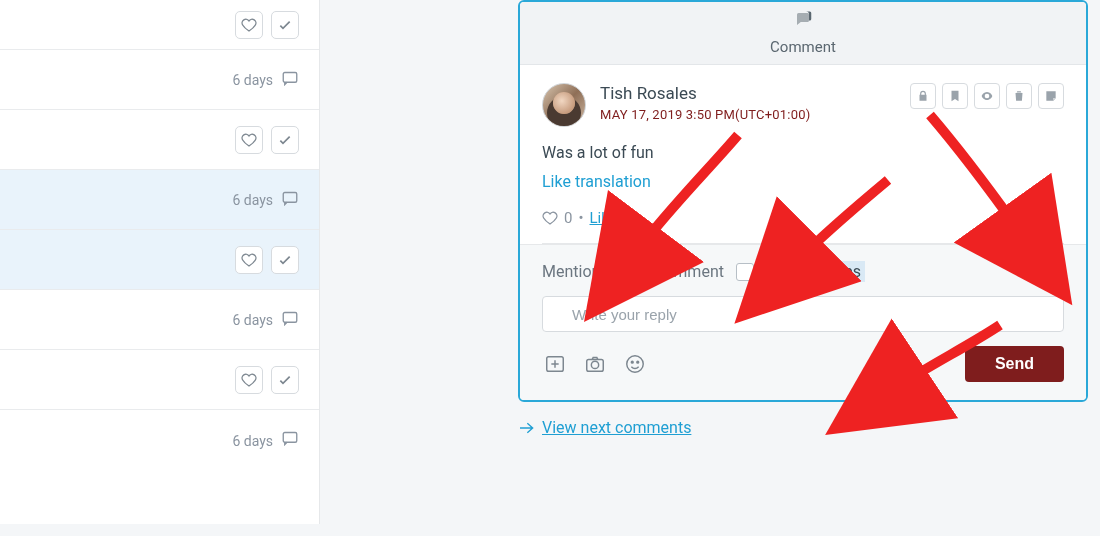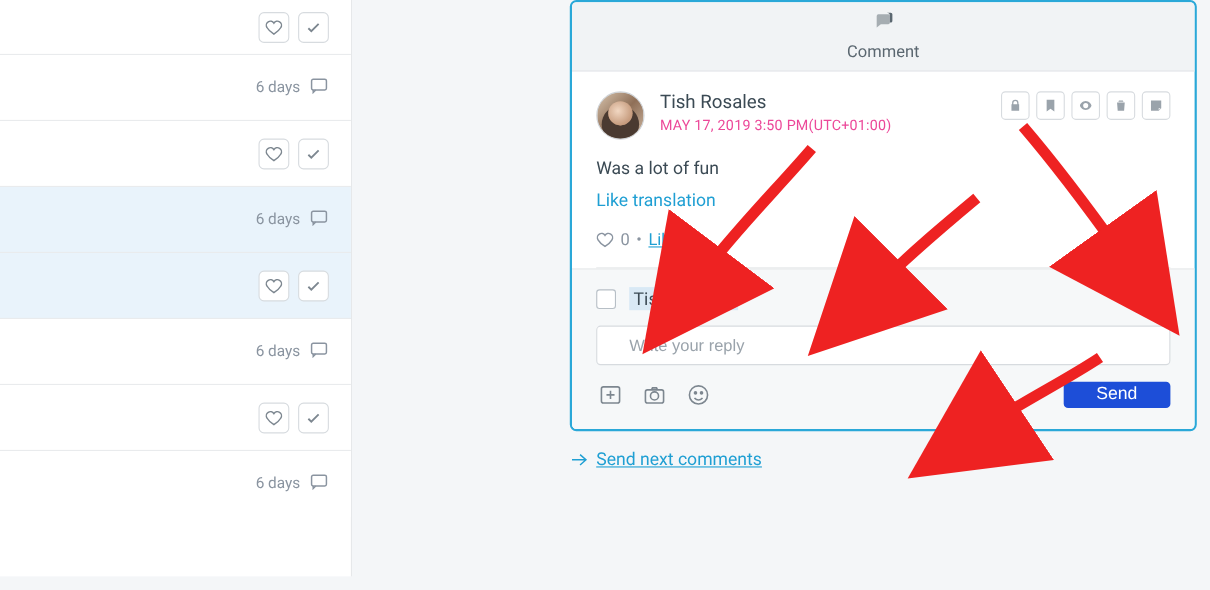--- a/index.html
+++ b/index.html
@@ -93,21 +93,21 @@
     overflow: hidden;
   }
   .avatar::after{
     content:"";
     position:absolute; left:10px; top:8px; width:22px; height:22px;
     border-radius:50%;
     background: radial-gradient(circle at 40% 40%, #f1d7c2 0%, #c69b7d 70%);
     box-shadow: 0 10px 0 6px #4a3a31;
   }
   .author-name { font-size: 17px; color:#3b4a54; }
-  .author-date { font-size: 13px; color:#ec4899; margin-top:4px; letter-spacing:.2px;}
+  .author-date { font-size: 13px; color:#7f1d1d; margin-top:4px; letter-spacing:.2px;}
   .post-icons {
     margin-left: auto;
     display: flex; gap: 6px;
   }
   .mini-btn {
     width: 26px; height: 26px;
     border: 1px solid #d7dbdf;
     border-radius: 4px;
     display:flex;align-items:center;justify-content:center;
     color:#9aa3ab;
@@ -188,27 +188,28 @@
   .reply-tools{
     display:flex; align-items:center; gap:14px;
     margin-top:14px;
   }
   .tool{
     width:26px;height:26px;display:flex;align-items:center;justify-content:center;color:#7d8790;
   }
   .tool svg{width:22px;height:22px;}
   .send-btn{
     margin-left:auto;
-    background:#1d4ed8;
+    background:#7f1d1d;
     color:#fff;
     border:none;
-    height:24px;
+    height:36px;
     padding:0 30px;
     border-radius:4px;
     font-size:16px;
+    font-weight:bold;
   }
 
   .view-next{
     margin-top:16px;
     display:flex; align-items:center; gap:8px;
     color:#1f9fd3; font-size:16px;
   }
   .view-next a{color:#1f9fd3;text-decoration:underline;}
   .view-next svg{width:16px;height:16px;}
 
@@ -387,20 +388,21 @@
           </svg>
         <span>0</span>
         <span class="dot">•</span>
         <a href="#" class="like-link">Like</a>
       </div>
 
     </div>
 
     <div class="reply-area">
       <div class="mention-row">
+        <span>Mention in your comment</span>
         <span class="chk"></span>
         <span class="mention-tag">Tish Rosales</span>
       </div>
       <input class="reply-input" placeholder="Write your reply" style="">
       <div class="reply-tools">
         <span class="tool">
           <svg viewBox="0 0 24 24" fill="none" stroke="currentColor" stroke-width="1.6">
               <rect x="3" y="4" width="18" height="16" rx="2"></rect>
               <path d="M12 8v8M8 12h8"></path>
             </svg>
@@ -422,21 +424,21 @@
         </span>
         <button class="send-btn">Send</button>
       </div>
     </div>
   </div>
 
   <div class="view-next">
     <svg viewBox="0 0 24 24" fill="none" stroke="currentColor" stroke-width="2">
         <path d="M14 5l8 7-8 7M22 12H3"></path>
       </svg>
-    <a href="#">Send next comments</a>
+    <a href="#">View next comments</a>
   </div>
 </div>
 
 <div class="arrow" style="left:628px; top:130px;">
   <svg width="120" height="130">
       <defs>
         <marker id="ah1" markerWidth="14" markerHeight="14" refX="3" refY="6" orient="auto">
           <path d="M0 0 L12 6 L0 12 z" fill="#e22"></path>
         </marker>
       </defs>

